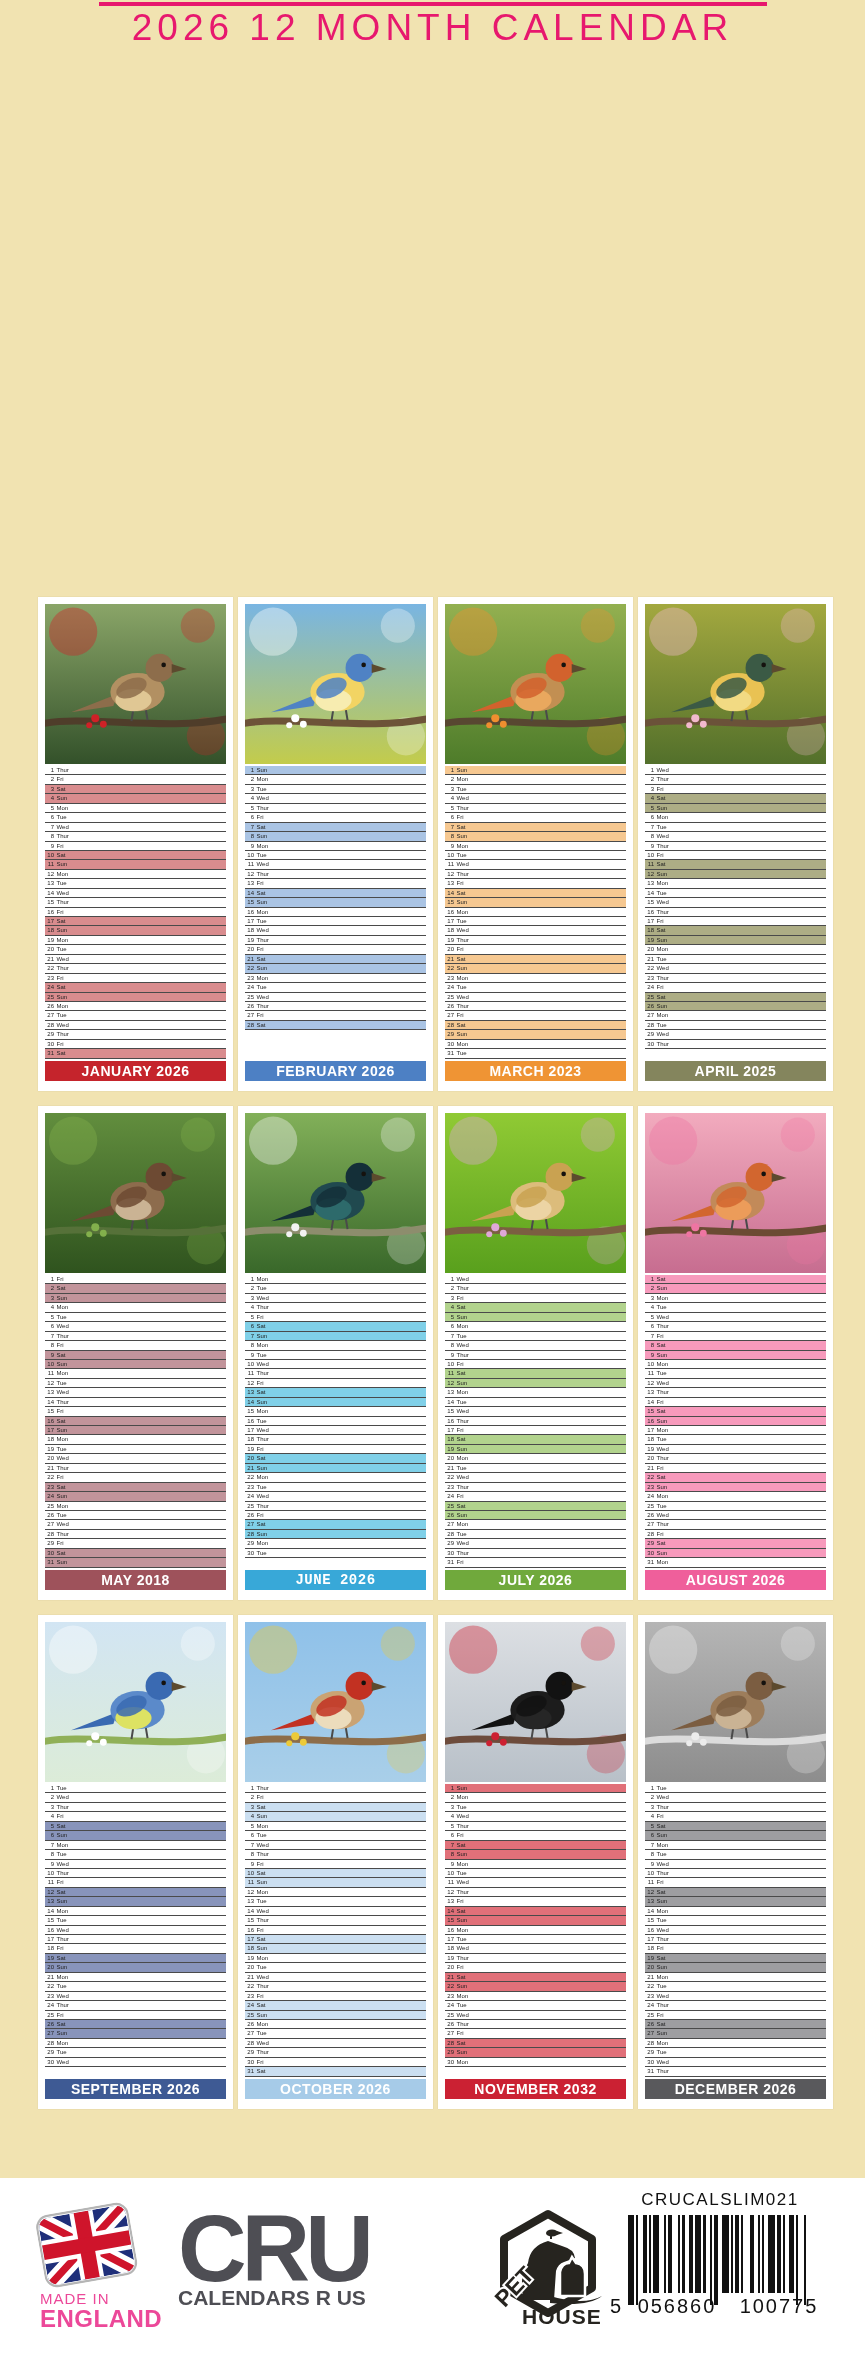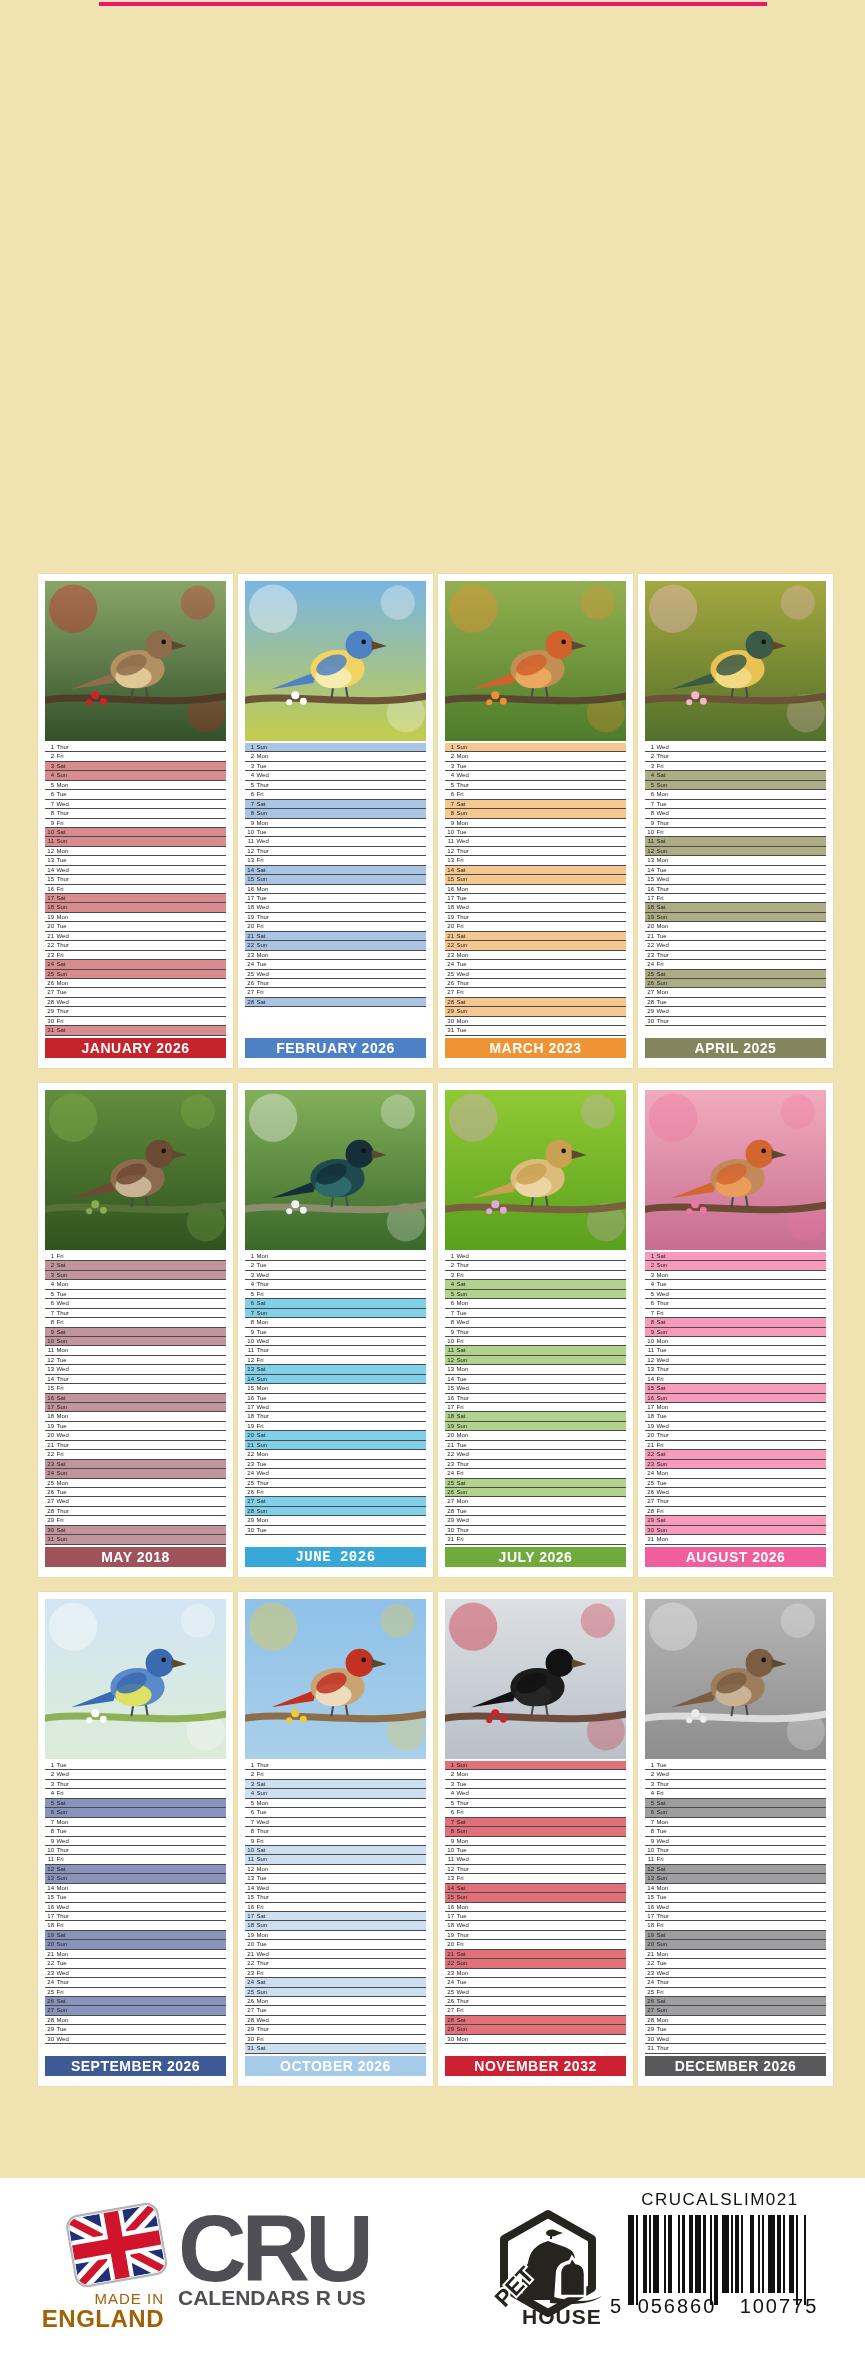--- a/index.html
+++ b/index.html
@@ -15,21 +15,21 @@
     font-size:88px;font-weight:bold;letter-spacing:4px;
     color:#e7186e;white-space:nowrap;
   }
   .title-underline{width:668px;height:4px;margin:2px auto 0;background:#e7186e;}
   .subtitle{
     margin-top:2px;font-size:37px;font-weight:normal;letter-spacing:5px;
     color:#e7186e;line-height:1.1;white-space:nowrap;
   }
   
   .grid{
-    position:absolute;top:574px;left:38px;
+    position:absolute;top:597px;left:38px;
     display:grid;grid-template-columns:repeat(4,195px);
     column-gap:5px;row-gap:15px;
   }
   .card{
     width:195px;height:494px;background:#ffffff;
     box-sizing:border-box;padding:7px 7px 10px;
     display:flex;flex-direction:column;
     box-shadow:0 0 1px rgba(0,0,0,.15);
   }
   .photo{flex:none;height:160px;overflow:hidden;position:relative;}
@@ -43,21 +43,21 @@
   }
   .day-row .num{display:inline-block;width:9px;text-align:right;margin-right:2.5px;}
   .day-row .wd{display:inline-block;}
   .month-bar{
     flex:none;margin-top:2px;height:20px;line-height:20px;
     color:#ffffff;font-size:14px;font-weight:bold;letter-spacing:.5px;
     text-align:center;white-space:nowrap;
   }
   
   .bottom{position:absolute;top:2178px;left:0;width:865px;height:184px;background:#ffffff;}
-  .made{position:absolute;left:40px;top:30px;width:124px;text-align:right;color:#a16207;}
+  .made{position:absolute;left:40px;top:30px;width:124px;text-align:left;color:#ec4899;}
   .made .flag-wrap{display:inline-block;transform:rotate(-10deg);margin-bottom:4px;}
   .made .made-in{font-size:15px;letter-spacing:1px;}
   .made .england{font-size:24px;font-weight:bold;letter-spacing:.5px;line-height:1;}
   .cru{position:absolute;left:178px;top:34px;color:#4e4e54;}
   .cru .word{font-size:95px;font-weight:bold;letter-spacing:-5px;line-height:72px;}
   .cru .tagline{font-size:21px;font-weight:bold;letter-spacing:0;margin-top:2px;white-space:nowrap;}
   .pet{position:absolute;left:488px;top:30px;}
   .barcode{position:absolute;left:610px;top:12px;width:220px;color:#111;}
   .barcode .sku{font-size:17px;letter-spacing:1.5px;text-align:center;margin-bottom:5px;white-space:nowrap;}
   .bars{display:flex;align-items:flex-start;height:92px;margin-left:18px;}
@@ -67,20 +67,21 @@
   .tall{height:90px !important;}
   .digits{display:flex;margin-top:-12px;font-size:20px;}
   .digits .d5{width:16px;text-align:left;}
   .digits .g{flex:1;text-align:center;letter-spacing:2px;}
 </style>
 </head>
 <body>
 
 <div class="header">
   <div class="title-underline"></div>
+  <div class="subtitle">2026 12 MONTH CALENDAR</div>
 </div>
 
 <main class="grid" id="grid">
     <div class="card">
       <div class="photo" title="Cedar waxwing holding red berries among green leaves" style="background: linear-gradient(rgb(138, 165, 104) 0%, rgb(51, 81, 42) 100%);">
         <svg viewBox="0 0 180 160" preserveAspectRatio="xMidYMid slice">
     <circle cx="28" cy="28" r="24" fill="#cf2127" opacity="0.4"></circle>
     <circle cx="152" cy="22" r="17" fill="#cf2127" opacity="0.32"></circle>
     <circle cx="160" cy="132" r="19" fill="#cf2127" opacity="0.28"></circle>
     <path d="M-5,120 C40,110 120,128 185,114" stroke="#4f3d2a" stroke-width="7" fill="none"></path>

